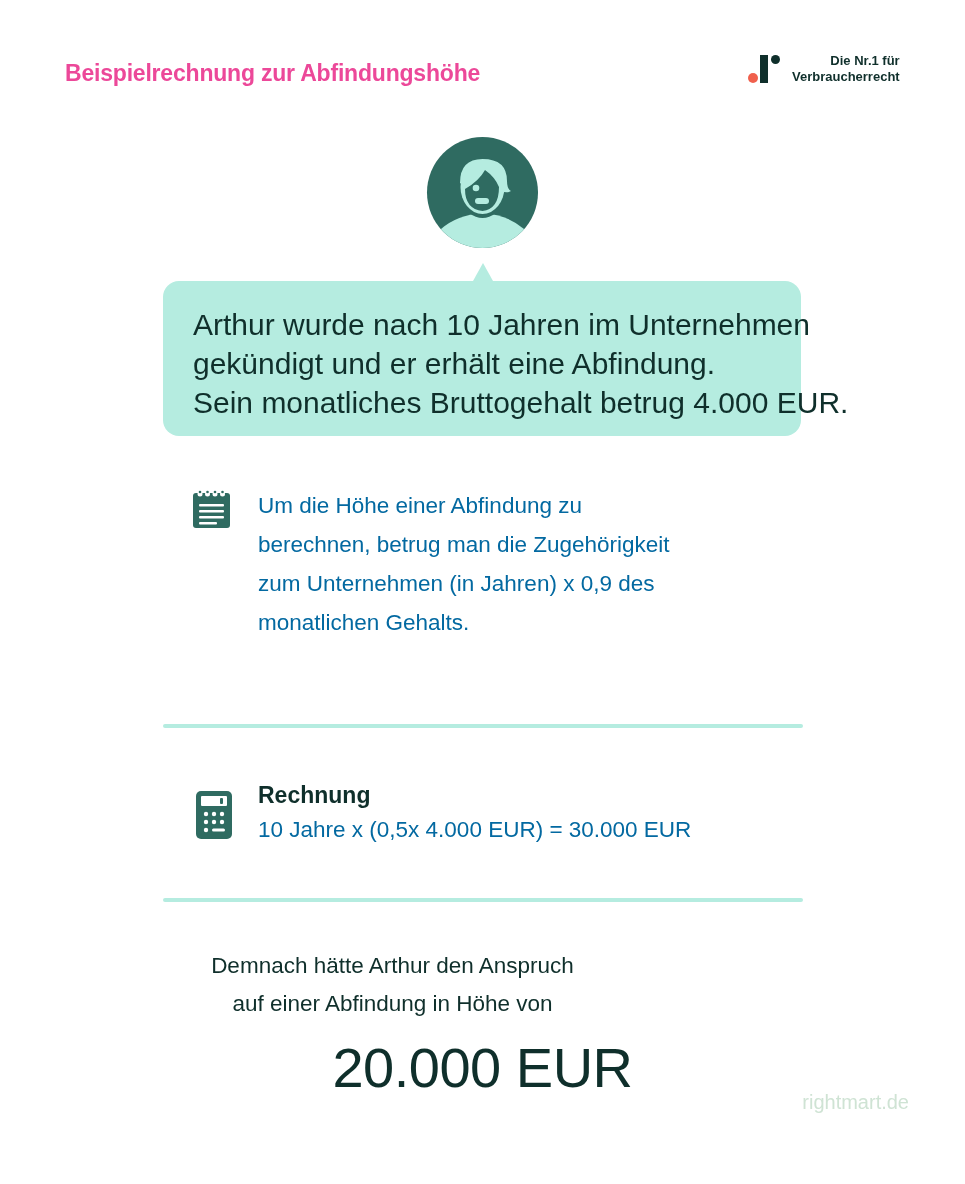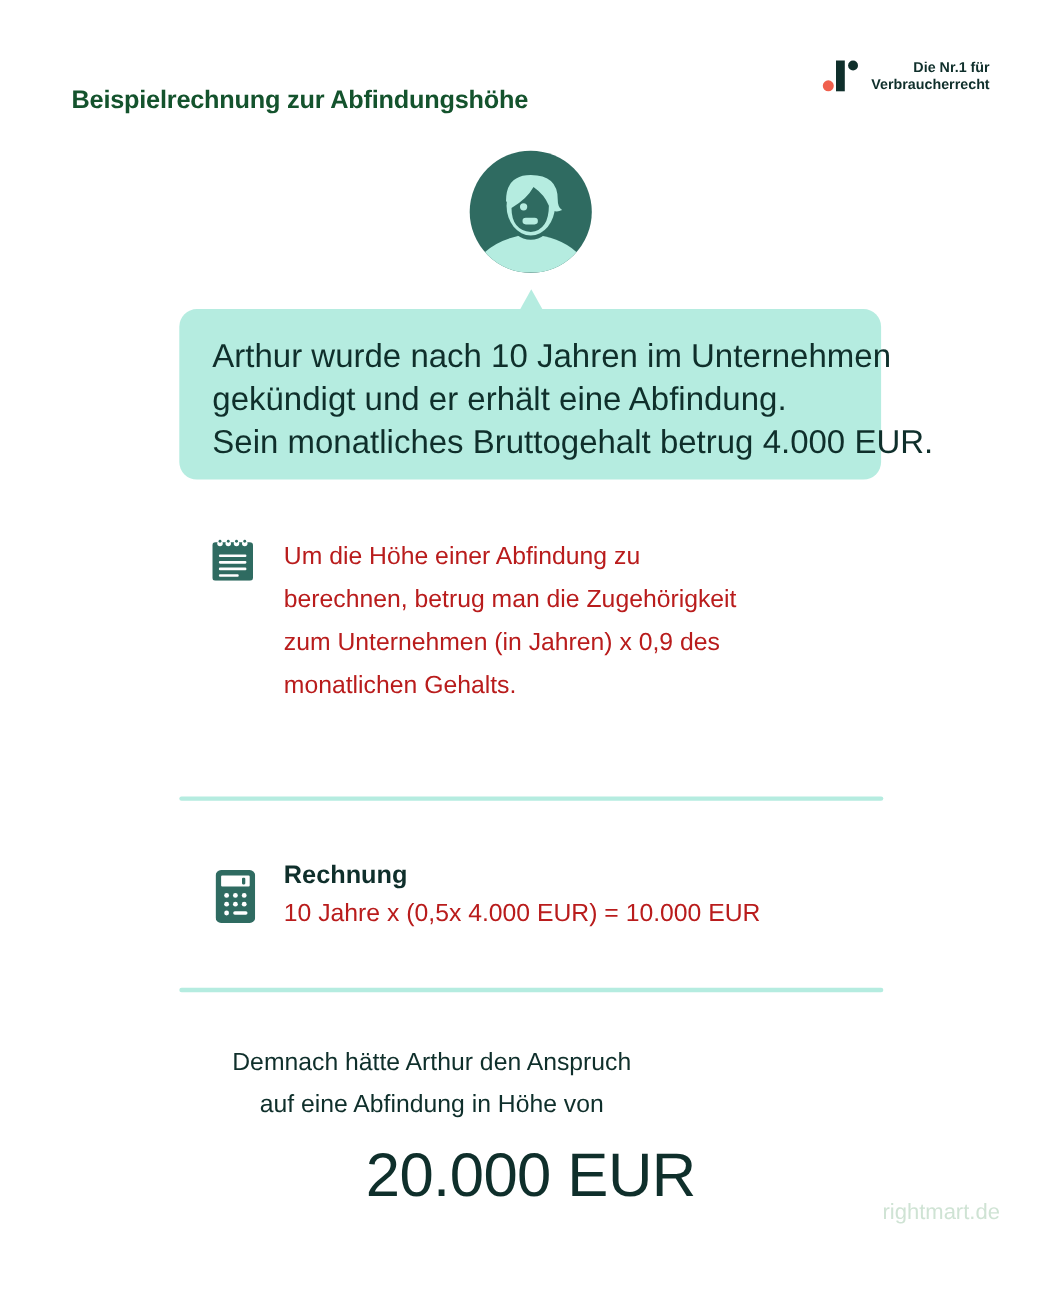--- a/index.html
+++ b/index.html
@@ -2,22 +2,21 @@
 <html><head>
 <meta charset="utf-8">
 <style>
   html, body { margin: 0; padding: 0; }
   body {
     width: 965px; height: 1184px; background: #ffffff; position: relative; overflow: hidden;
     font-family: "Liberation Sans", "DejaVu Sans", sans-serif; color: #0f2f2b;
   }
   .title {
     position: absolute; left: 65px; top: 60px; font-size: 23px; font-weight: bold; letter-spacing: -0.2px;
-    color: #14532d;
-    margin-top: 17px;
+    color: #ec4899;
   }
   .logo { position: absolute; left: 746px; top: 53px; display: flex; align-items: center; text-align: right; }
   .logo-mark { position: relative; width: 36px; height: 30px; }
   .logo-bar { position: absolute; left: 14px; top: 1px; width: 8px; height: 28px; background: #0f2f2b; }
   .logo-dot-top { position: absolute; left: 25px; top: 1px; width: 9px; height: 9px; border-radius: 50%; background: #0f2f2b; }
   .logo-dot-red { position: absolute; left: 2px; top: 19px; width: 10px; height: 10px; border-radius: 50%; background: #f0604d; }
   .logo-text { margin-left: 10px; font-size: 13px; font-weight: bold; line-height: 16px; color: #0f2f2b; }
 
   .avatar {
     position: absolute; left: 427px; top: 137px; width: 111px; height: 111px; border-radius: 50%;
@@ -31,21 +30,21 @@
     position: absolute; left: 163px; top: 281px; width: 638px; height: 155px; border-radius: 16px;
     background: #b5ece0; box-sizing: border-box; padding: 24px 30px;
     font-size: 30px; line-height: 39px; color: #0f2f2b;
   }
   .bubble div { white-space: nowrap; }
 
   .section { position: absolute; left: 163px; width: 640px; }
   .sec-icon { position: absolute; left: 30px; }
   .sec-body { position: absolute; left: 95px; top: 0; width: 540px; }
   .sec-heading { font-size: 23px; font-weight: bold; line-height: 30px; color: #0f2f2b; }
-  .sec-text { font-size: 22.5px; line-height: 39px; color: #b91c1c; white-space: nowrap; }
+  .sec-text { font-size: 22.5px; line-height: 39px; color: #0369a1; white-space: nowrap; }
 
   .divider { position: absolute; left: 163px; width: 640px; height: 4px; border-radius: 2px; background: #b5ece0; }
 
   .conclusion {
     position: absolute; left: 0; width: 785px; top: 947px; text-align: center;
     font-size: 22.5px; line-height: 38px; color: #0f2f2b;
   }
   .result {
     position: absolute; left: 0; width: 965px; top: 1035px; text-align: center;
     font-size: 56px; font-weight: normal; color: #0f2f2b; letter-spacing: -0.5px;
@@ -136,26 +135,26 @@
       <circle cx="26" cy="23" r="2.2" fill="#ffffff"></circle>
       <circle cx="10" cy="31" r="2.2" fill="#ffffff"></circle>
       <circle cx="18" cy="31" r="2.2" fill="#ffffff"></circle>
       <circle cx="26" cy="31" r="2.2" fill="#ffffff"></circle>
       <circle cx="10" cy="39" r="2.2" fill="#ffffff"></circle>
       <rect x="16" y="37.5" width="13" height="3" rx="1.5" fill="#ffffff"></rect>
     </svg>
   </div>
   <div class="sec-body">
     <div class="sec-heading">Rechnung</div>
-    <div class="sec-text">10 Jahre x (0,5x 4.000 EUR) = 10.000 EUR</div>
+    <div class="sec-text">10 Jahre x (0,5x 4.000 EUR) = 30.000 EUR</div>
   </div>
 </div>
 
 <div class="divider" style="top:898px;"></div>
 
 <div class="conclusion">
   <div>Demnach hätte Arthur den Anspruch</div>
-  <div>auf eine Abfindung in Höhe von</div>
+  <div>auf einer Abfindung in Höhe von</div>
 </div>
 
 <div class="result">20.000 EUR</div>
 
 <div class="footer">rightmart.de</div>
 
 </body></html>

